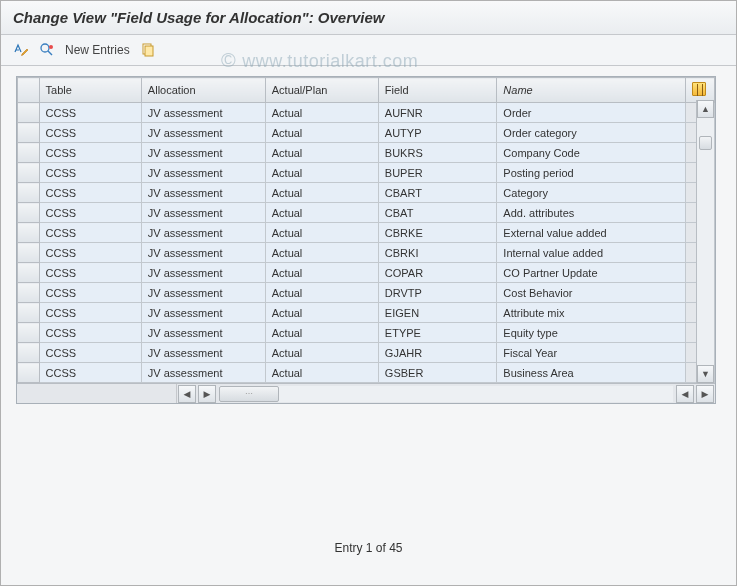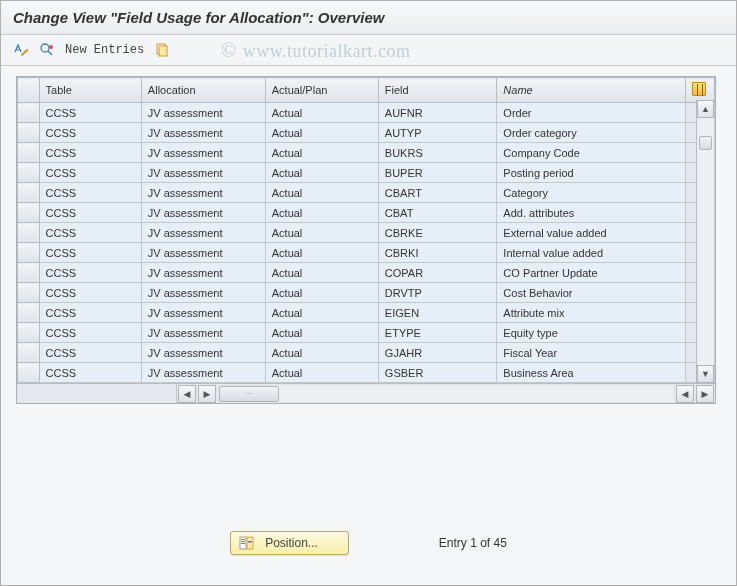--- a/index.html
+++ b/index.html
@@ -45,21 +45,20 @@
       cursor: pointer;
       font-size: 12px;
       color: #333;
       padding: 0 2px;
     }
     .toolbar-label {
       font-size: 12px;
       color: #444;
       margin: 0 2px 0 2px;
       cursor: pointer;
-      font-family: Liberation Mono, monospace;
     }
     .table-container {
       margin: 10px 15px;
       border: 1px solid #a8b0b8;
       background: #000000;
       width: 700px;
       position: relative;
     }
     .grid {
       width: 100%;
@@ -233,25 +232,25 @@
       height: 16px;
       margin-right: 10px;
       position: relative;
     }
     .pb-icon svg { width: 16px; height: 16px; }
     .entry-label {
       color: #333;
     }
     .watermark {
       position: absolute;
-      top: 38px;
+      top: 48px;
       left: 220px;
       font-size: 18px;
       color: rgba(130,160,175,0.45);
-      font-family: Liberation Serif, serif;
+      font-family: Liberation Sans, sans-serif;
       letter-spacing: 0.5px;
     }
     .watermark .wc {
       font-size: 20px;
       margin-right: 6px;
     }
     
     .ico { width: 16px; height: 16px; }
   </style>
 </head>
@@ -443,27 +442,14 @@
     <div class="hscroll-btn">▶</div>
     <div class="hscroll-track">
       <div class="hscroll-thumb">⋯</div>
     </div>
     <div class="hscroll-btn">◀</div>
     <div class="hscroll-btn">▶</div>
   </div>
 </div>
 
 <div class="footer">
-  <button class="position-btn">
-    <span class="pb-icon">
-      <svg viewBox="0 0 16 16">
-        <rect x="1" y="2" width="6" height="12" fill="#fff" stroke="#888" stroke-width="0.8"></rect>
-        <rect x="2" y="4" width="4" height="1" fill="#5a8ed0"></rect>
-        <rect x="2" y="6" width="4" height="1" fill="#5a8ed0"></rect>
-        <rect x="2" y="8" width="4" height="1" fill="#5a8ed0"></rect>
-        <rect x="8" y="2" width="6" height="12" fill="#ffe9a8" stroke="#c79a2e" stroke-width="0.8"></rect>
-        <rect x="9" y="6" width="4" height="1.5" fill="#3a7fc0"></rect>
-      </svg>
-    </span>
-    <span>Position...</span>
-  </button>
   <span class="entry-label">Entry 1 of 45</span>
 </div>
 
 </body></html>

